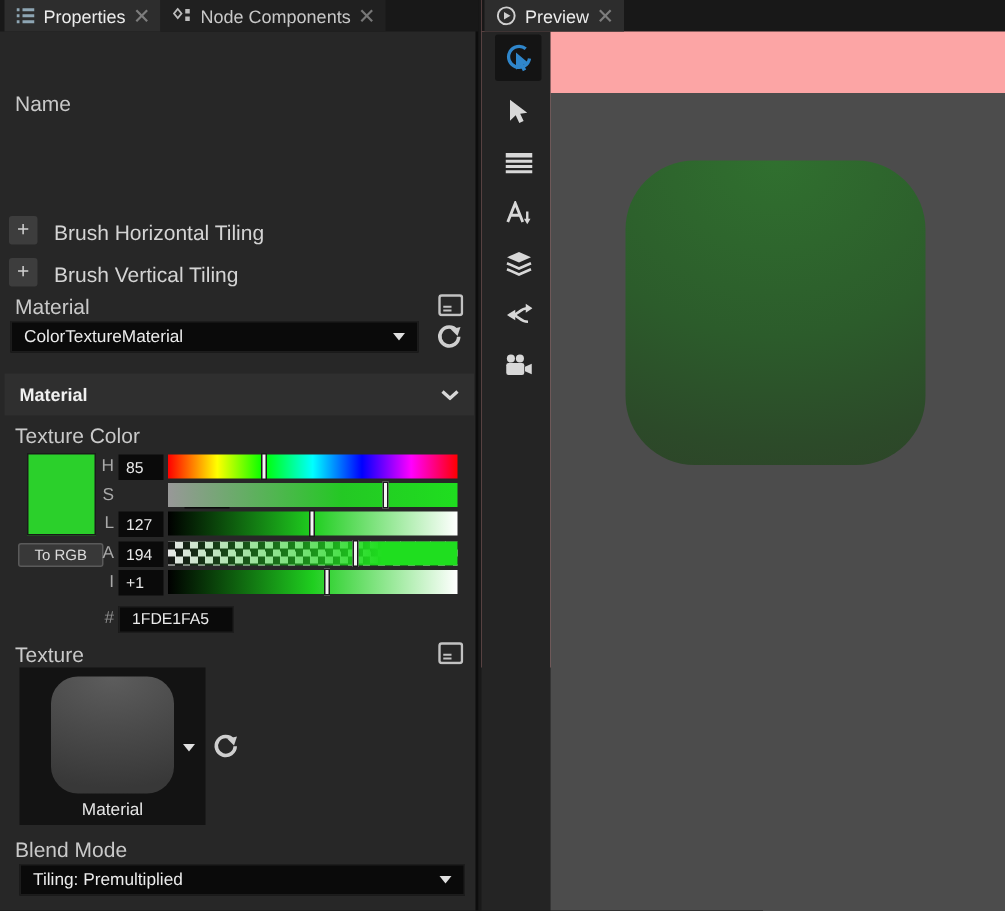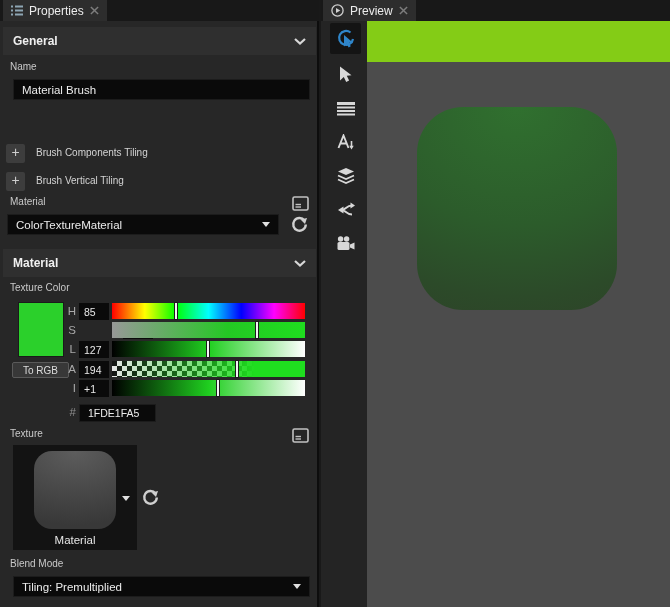--- a/index.html
+++ b/index.html
@@ -13,21 +13,21 @@
   .tab.active { background:#2d2d2d; color:#ececec; }
   .tab.inactive { background:#202020; }
   .close-x { width:9px; height:9px; opacity:.55; }
   .close-x line { stroke:#bfbfbf; stroke-width:1.6; }
 
   
   #left-panel { position:absolute; left:0; top:0; width:319px; height:607px; background:#272727; border-right:2px solid #0d0d0d; }
   .section-header { position:absolute; left:3px; width:313px; height:28px; background:#2f2f2f;
     display:flex; align-items:center; padding:0 10px; color:#f0f0f0; font-size:12px; font-weight:bold; }
   .section-header .chev { margin-left:auto; }
-  .lbl { position:absolute; font-size:10px; color:#c9c9c9; }
+  .lbl { position:absolute; font-size:14px; color:#c9c9c9; }
   .field { position:absolute; background:#0a0a0a; color:#ececec; font-size:11.5px;
     display:flex; align-items:center; padding:0 8px; border:1px solid #1c1c1c; }
   .dd-arrow { width:0; height:0; border-left:4.5px solid transparent; border-right:4.5px solid transparent;
     border-top:5px solid #e0e0e0; margin-left:auto; }
   .plus-btn { position:absolute; width:19px; height:19px; background:#3d3d3d; border-radius:2px;
     color:#cfcfcf; font-size:14px; line-height:17px; text-align:center; }
   .icon-btn { position:absolute; width:20px; height:18px; display:flex; align-items:center; justify-content:center; }
 
   
   .slider-letter { position:absolute; width:14px; text-align:right; font-size:11.5px; color:#a9a9a9; }
@@ -46,21 +46,21 @@
     border-radius:2px; color:#dcdcdc; font-size:10px; display:flex; align-items:center; justify-content:center; }
   #color-swatch { position:absolute; left:18px; top:302px; width:46px; height:55px; border:1px solid #1a1a1a; }
 
   
   #thumb-box { position:absolute; left:13px; top:445px; width:124px; height:105px; background:#131313; }
   #thumb-square { position:absolute; left:21px; top:6px; width:82px; height:78px; border-radius:18px;
     background:radial-gradient(130% 95% at 50% 0%, #5d5d5d 0%, #4a4a4a 50%, #383838 100%); }
   #thumb-caption { position:absolute; left:0; bottom:4px; width:100%; text-align:center; color:#e6e6e6; font-size:11.5px; }
 
   
-  #right-panel { position:absolute; left:321px; top:0; width:349px; height:445px; background:#84cc16; }
+  #right-panel { position:absolute; left:321px; top:0; width:349px; height:445px; background:#fca5a5; }
   #toolbar-col { position:absolute; left:0; top:21px; width:46px; height:586px; background:#242424; }
   .tool-btn { position:absolute; left:9px; width:31px; height:31px; display:flex; align-items:center; justify-content:center; border-radius:2px; }
   .tool-btn.selected { background:#141414; }
   #preview-area { position:absolute; left:46px; top:62px; width:303px; height:545px; background:#4c4c4c; }
   #green-square { position:absolute; left:50px; top:45px; width:200px; height:203px; border-radius:46px;
     background:radial-gradient(145% 120% at 50% 0%, #30702f 0%, #2c5c2b 48%, #2c4a29 78%, #2e4128 100%); }
 
   svg { display:block; }
 </style>
 </head>
@@ -77,33 +77,38 @@
           <rect x="4" y="4.5" width="8" height="2" fill="#8ea6b4"></rect>
         <rect x="0" y="8.5" width="2" height="2" fill="#8ea6b4"></rect>
           <rect x="4" y="8.5" width="8" height="2" fill="#8ea6b4"></rect>
       </svg>
       <span>Properties</span>
       <svg class="close-x" viewBox="0 0 10 10">
         <line x1="1" y1="1" x2="9" y2="9"></line>
           <line x1="9" y1="1" x2="1" y2="9"></line>
       </svg>
     </div>
-  </div>
-
-  <div class="section-header" style="top:27px;">
-    <span>General</span>
-    <svg class="chev" width="12" height="7" viewBox="0 0 12 7">
-      <polyline points="1,1 6,5.5 11,1" fill="none" stroke="#d8d8d8" stroke-width="2.2"></polyline>
-    </svg>
-  </div>
+    <div class="tab inactive">
+      <svg width="13" height="12" viewBox="0 0 13 12">
+        <path d="M3.5 1 L6 4 L3.5 7 L1 4 Z" fill="none" stroke="#bdbdbd" stroke-width="1.2"></path>
+        <rect x="8.5" y="1" width="3" height="3" fill="#bdbdbd"></rect>
+        <rect x="8.5" y="6" width="3" height="3" fill="#bdbdbd"></rect>
+      </svg>
+      <span>Node Components</span>
+      <svg class="close-x" viewBox="0 0 10 10">
+        <line x1="1" y1="1" x2="9" y2="9"></line>
+          <line x1="9" y1="1" x2="1" y2="9"></line>
+      </svg>
+    </div>
+  </div>
+
   <div class="lbl" style="left:10px; top:61px;">Name</div>
-  <div class="field" style="left:13px; top:79px; width:297px; height:21px;">Material Brush</div>
 
   <div class="plus-btn" style="left:6px; top:144px;">+</div>
-  <div class="lbl" style="left:36px; top:147px; color:#d4d4d4;">Brush Components Tiling</div>
+  <div class="lbl" style="left:36px; top:147px; color:#d4d4d4;">Brush Horizontal Tiling</div>
   <div class="plus-btn" style="left:6px; top:172px;">+</div>
   <div class="lbl" style="left:36px; top:175px; color:#d4d4d4;">Brush Vertical Tiling</div>
 
   <div class="lbl" style="left:10px; top:196px;">Material</div>
   <div class="icon-btn" style="left:290px; top:194px;">
     <svg width="17" height="15" viewBox="0 0 17 15">
       <rect x="1" y="1" width="15" height="13" rx="1.5" fill="none" stroke="#c2c2c2" stroke-width="1.6"></rect>
       <line x1="3.5" y1="8.5" x2="9" y2="8.5" stroke="#c2c2c2" stroke-width="1.4"></line>
       <line x1="3.5" y1="11" x2="9" y2="11" stroke="#c2c2c2" stroke-width="1.4"></line>
     </svg>

